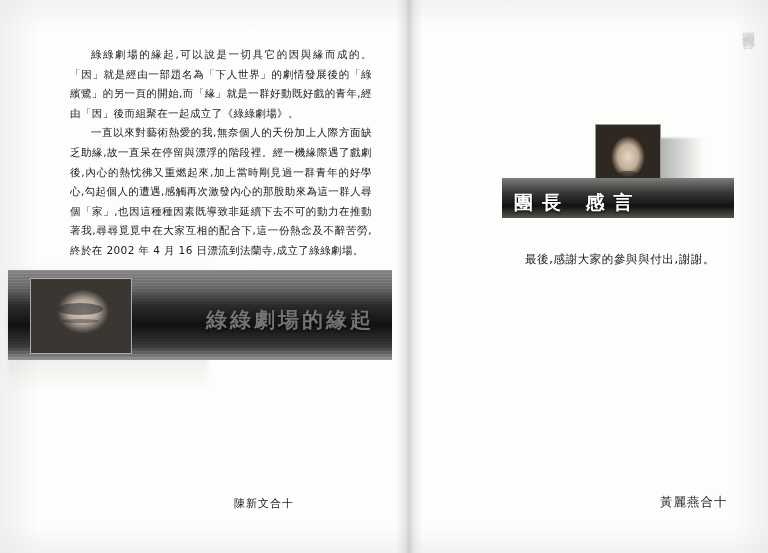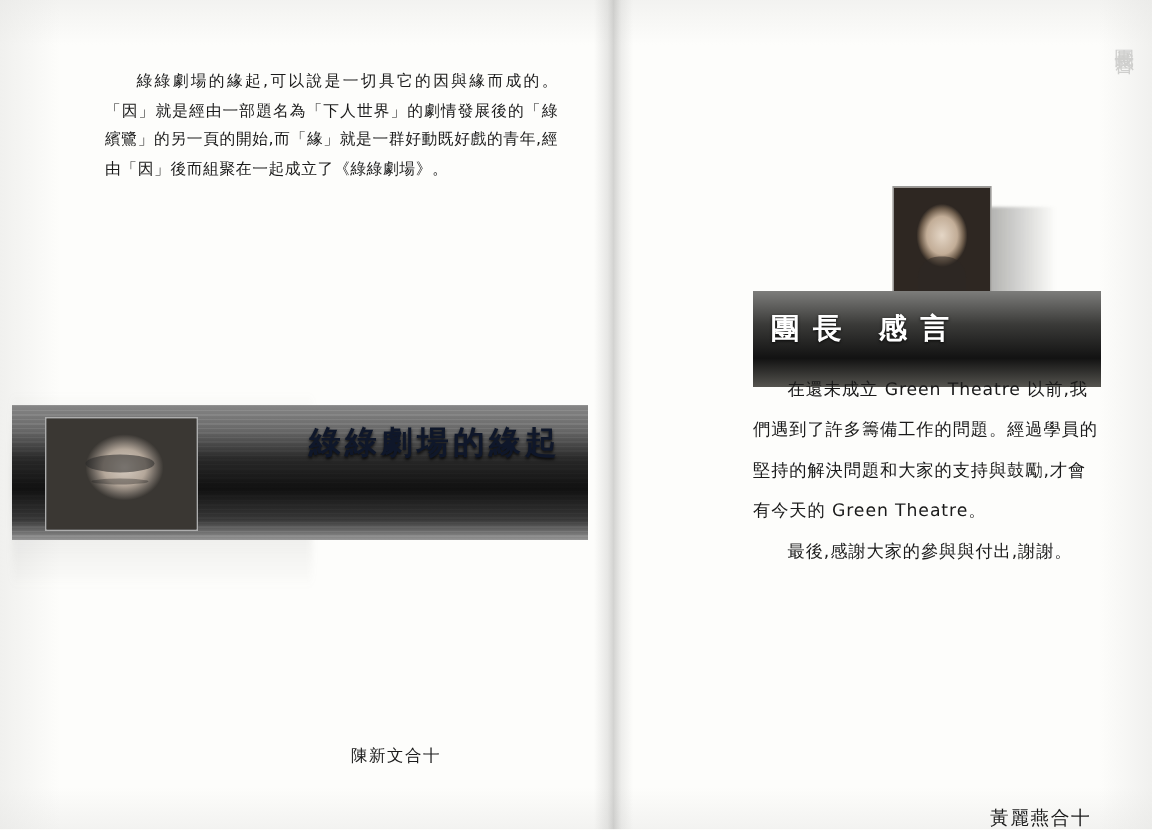--- a/index.html
+++ b/index.html
@@ -113,22 +113,22 @@
   .band-noise {
     position: absolute;
     inset: 0;
     background:
       repeating-linear-gradient(to bottom, rgba(255,255,255,0.05) 0 1px, rgba(0,0,0,0.05) 1px 3px);
     mix-blend-mode: overlay;
   }
   .band-title {
     position: absolute;
     right: 18px;
-    top: 11px;
-    color: #0f172a;
+    top: 36px;
+    color: #737373;
     font-size: 21px;
     letter-spacing: 3px;
     font-weight: bold;
     text-shadow: 0 1px 2px rgba(0,0,0,0.8);
   }
   .band-photo {
     position: absolute;
     left: 22px;
     top: 8px;
     width: 100px;
@@ -162,23 +162,23 @@
     background:
       linear-gradient(to bottom, rgba(120,120,118,0.0) 0%, rgba(120,120,118,0.22) 45%, rgba(150,150,148,0.0) 100%);
     filter: blur(2px);
     pointer-events: none;
   }
 
   
   .r-header {
     position: absolute;
     left: 92px;
-    top: 194px;
+    top: 178px;
     width: 232px;
-    height: 64px;
+    height: 40px;
   }
   .r-header-bg {
     position: absolute;
     inset: 0;
     background: linear-gradient(to bottom, #7d7d7b 0%, #3a3a38 35%, #121212 70%, #55544f 100%);
   }
   .r-header-label {
     position: absolute;
     left: 12px;
     top: 12px;
@@ -230,21 +230,21 @@
     width: 232px;
     color: #1a1a1a;
     font-size: 11.5px;
     line-height: 27px;
     letter-spacing: 0.6px;
     text-align: left;
   }
   #right-text p { margin: 0; text-indent: 2em; }
   #right-signature {
     left: 250px;
-    top: 537px;
+    top: 494px;
     font-size: 12.5px;
   }
 
   
   .masthead {
     position: absolute;
     right: 12px;
     top: 22px;
     width: 26px;
     color: #cfcfcd;
@@ -260,20 +260,21 @@
 <body>
 
 <div class="page">
 
   <div class="paper-tint"></div>
 
   <div class="left-page">
 
     <div class="body-text" id="left-top-text">
       <p class="first">綠綠劇場的緣起,可以說是一切具它的因與緣而成的。「因」就是經由一部題名為「下人世界」的劇情發展後的「綠繽鷺」的另一頁的開始,而「緣」就是一群好動既好戲的青年,經由「因」後而組聚在一起成立了《綠綠劇場》。</p>
+      <p>一直以來對藝術熱愛的我,無奈個人的天份加上人際方面缺乏助緣,故一直呆在停留與漂浮的階段裡。經一機緣際遇了戲劇後,內心的熱忱彿又重燃起來,加上當時剛見過一群青年的好學心,勾起個人的遭遇,感觸再次激發內心的那股助來為這一群人尋個「家」,也因這種種因素既導致非延續下去不可的動力在推動著我,尋尋覓覓中在大家互相的配合下,這一份熱念及不辭苦勞,終於在 2002 年 4 月 16 日漂流到法蘭寺,成立了綠綠劇場。</p>
     </div>
 
     <div class="smear"></div>
 
     <div class="band">
       <div class="band-bg"></div>
       <div class="band-noise"></div>
       <div class="band-photo">
         <div class="face-a"></div>
       </div>
@@ -294,20 +295,19 @@
     <div class="r-photo">
       <div class="face-b"></div>
     </div>
 
     <div class="r-header">
       <div class="r-header-bg"></div>
       <div class="r-header-label">團長 感言</div>
     </div>
 
     <div id="right-text">
-      <p>在還未成立 Green Theatre 以前,我們遇到了許多籌備工作的問題。經過學員的堅持的解決問題和大家的支持與鼓勵,才會有今天的 Green Theatre。</p>
       <p>最後,感謝大家的參與與付出,謝謝。</p>
     </div>
 
     <div class="signature" id="right-signature">黃麗燕合十</div>
   </div>
 
 </div>
 
 </body></html>

